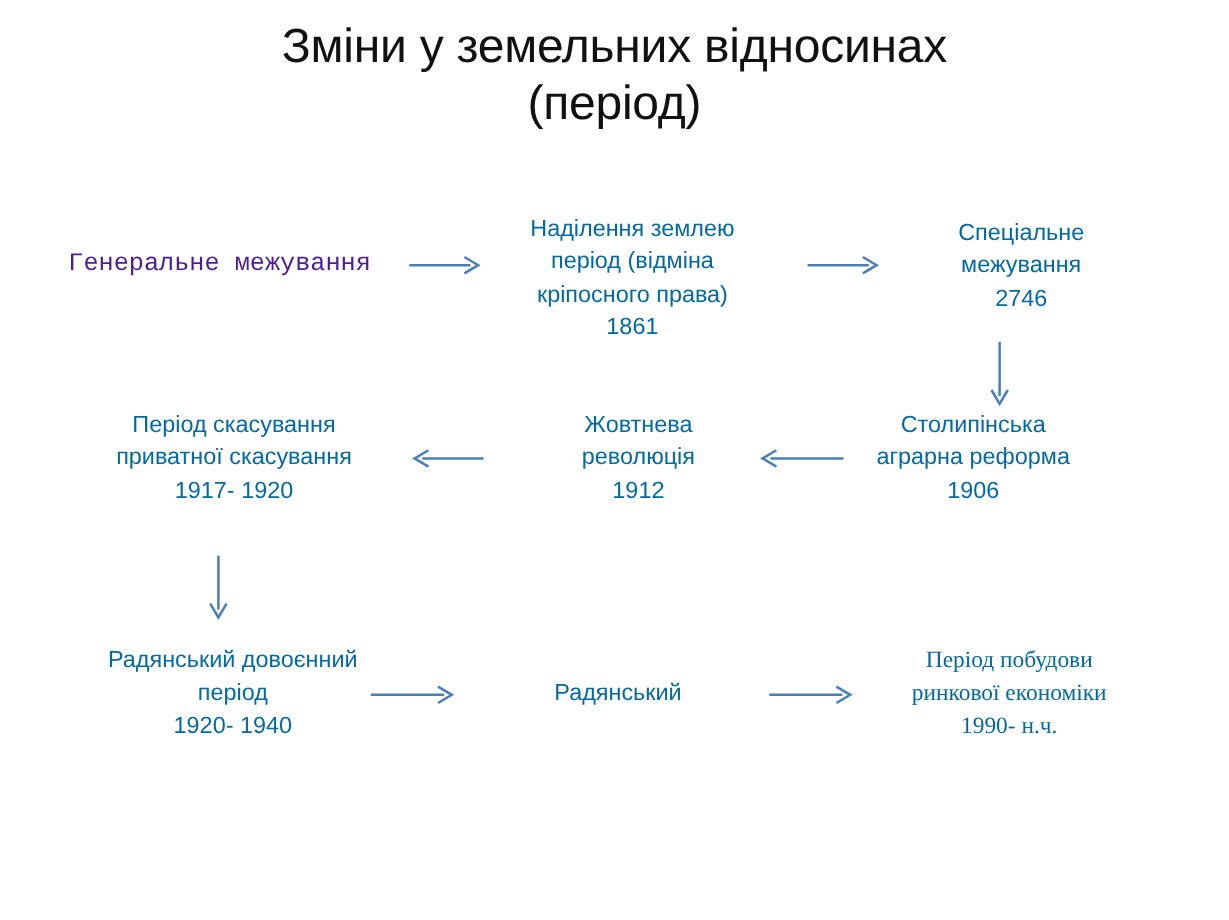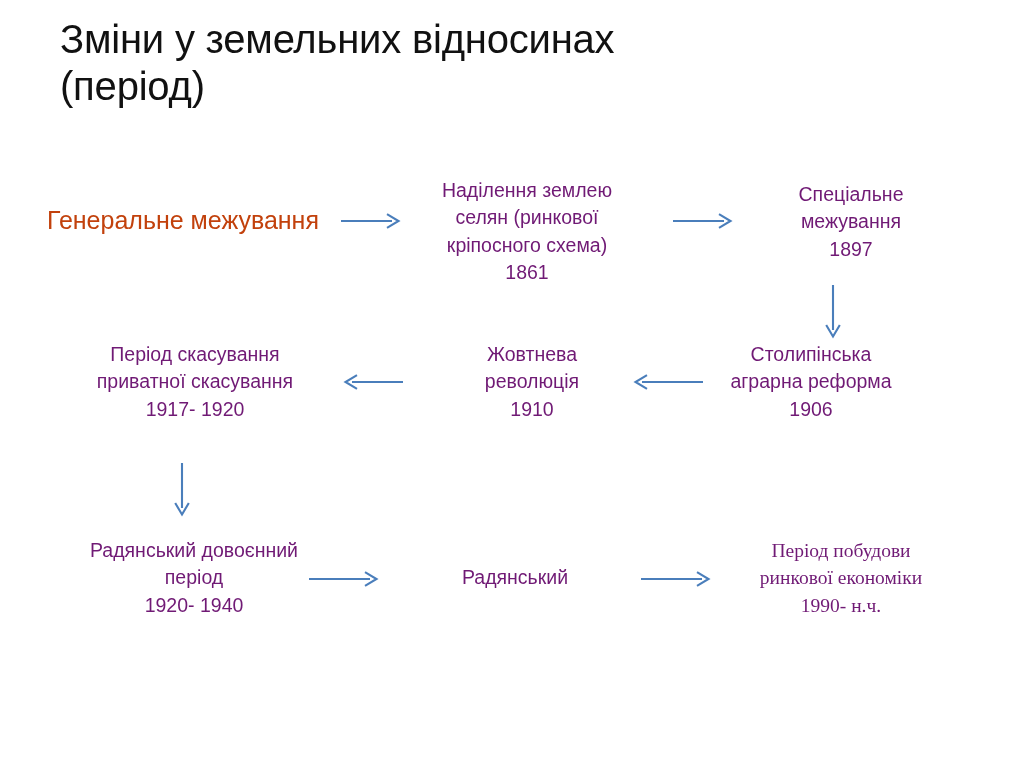--- a/index.html
+++ b/index.html
@@ -16,21 +16,21 @@
     color: #0d0d0d;
     -webkit-font-smoothing: antialiased;
   }
 
   
   #slide-title {
     position: absolute;
     left: 60px;
     top: 16px;
     width: 904px;
-    text-align: left;
+    text-align: center;
     font-family: "Liberation Sans", sans-serif;
     font-size: 40px;
     line-height: 1.18;
     font-weight: 400;
     color: #111111;
     letter-spacing: -0.2px;
   }
   #slide-title .title-line { display: block; }
 
   
@@ -41,31 +41,31 @@
     width: 1024px;
     height: 767px;
   }
 
   .node {
     position: absolute;
     text-align: center;
     font-family: "Liberation Sans", sans-serif;
     font-size: 19.5px;
     line-height: 1.40;
-    color: #701a75;
+    color: #0369a1;
     white-space: nowrap;
   }
   .node .node-line { display: block; }
 
   
   .node.serif {
-    font-family: Liberation Sans, sans-serif;
-    font-size: 25px;
+    font-family: Liberation Mono, monospace;
+    font-size: 21px;
     line-height: 1.34;
-    color: #c2410c;
+    color: #4c1d95;
   }
 
   
   .arrow {
     position: absolute;
   }
   .arrow svg { display: block; overflow: visible; }
 
   
   .node { transform: translateY(-50%); }
@@ -86,36 +86,36 @@
 
   <div class="arrow" style="left:340px; top:212px;">
     <svg width="62" height="18" viewBox="0 0 62 18" fill="none" xmlns="http://www.w3.org/2000/svg">
       <path d="M1 9 H52" stroke="#4a7ebb" stroke-width="2.1" stroke-linecap="butt"></path>
       <path d="M47 2.2 L58.5 9 L47 15.8" stroke="#4a7ebb" stroke-width="2.1" fill="none" stroke-linejoin="miter" stroke-linecap="butt"></path>
     </svg>
   </div>
 
   <div class="node" style="left:396px; top:232px; width:262px;">
     <span class="node-line">Наділення землею</span>
-    <span class="node-line">селян (ринкової</span>
-    <span class="node-line">кріпосного схема)</span>
+    <span class="node-line">період (відміна</span>
+    <span class="node-line">кріпосного права)</span>
     <span class="node-line">1861</span>
   </div>
 
   <div class="arrow" style="left:672px; top:212px;">
     <svg width="62" height="18" viewBox="0 0 62 18" fill="none" xmlns="http://www.w3.org/2000/svg">
       <path d="M1 9 H52" stroke="#4a7ebb" stroke-width="2.1" stroke-linecap="butt"></path>
       <path d="M47 2.2 L58.5 9 L47 15.8" stroke="#4a7ebb" stroke-width="2.1" fill="none" stroke-linejoin="miter" stroke-linecap="butt"></path>
     </svg>
   </div>
 
   <div class="node" style="left:742px; top:222px; width:218px;">
     <span class="node-line">Спеціальне</span>
     <span class="node-line">межування</span>
-    <span class="node-line">1897</span>
+    <span class="node-line">2746</span>
   </div>
 
   <div class="arrow" style="left:824px; top:284px;">
     <svg width="18" height="56" viewBox="0 0 18 56" fill="none" xmlns="http://www.w3.org/2000/svg">
       <path d="M9 1 V46" stroke="#4a7ebb" stroke-width="2.1" stroke-linecap="butt"></path>
       <path d="M2.2 41 L9 52.5 L15.8 41" stroke="#4a7ebb" stroke-width="2.1" fill="none" stroke-linejoin="miter" stroke-linecap="butt"></path>
     </svg>
   </div>
 
   <div class="node" style="left:62px; top:382px; width:266px;">
@@ -127,21 +127,21 @@
   <div class="arrow" style="left:332px; top:373px;">
     <svg width="72" height="18" viewBox="0 0 72 18" fill="none" xmlns="http://www.w3.org/2000/svg">
       <path d="M71 9 H20" stroke="#4a7ebb" stroke-width="2.1" stroke-linecap="butt"></path>
       <path d="M25 2.2 L13.5 9 L25 15.8" stroke="#4a7ebb" stroke-width="2.1" fill="none" stroke-linejoin="miter" stroke-linecap="butt"></path>
     </svg>
   </div>
 
   <div class="node" style="left:440px; top:382px; width:184px;">
     <span class="node-line">Жовтнева</span>
     <span class="node-line">революція</span>
-    <span class="node-line">1910</span>
+    <span class="node-line">1912</span>
   </div>
 
   <div class="arrow" style="left:622px; top:373px;">
     <svg width="82" height="18" viewBox="0 0 82 18" fill="none" xmlns="http://www.w3.org/2000/svg">
       <path d="M81 9 H20" stroke="#4a7ebb" stroke-width="2.1" stroke-linecap="butt"></path>
       <path d="M25 2.2 L13.5 9 L25 15.8" stroke="#4a7ebb" stroke-width="2.1" fill="none" stroke-linejoin="miter" stroke-linecap="butt"></path>
     </svg>
   </div>
 
   <div class="node" style="left:690px; top:382px; width:242px;">

